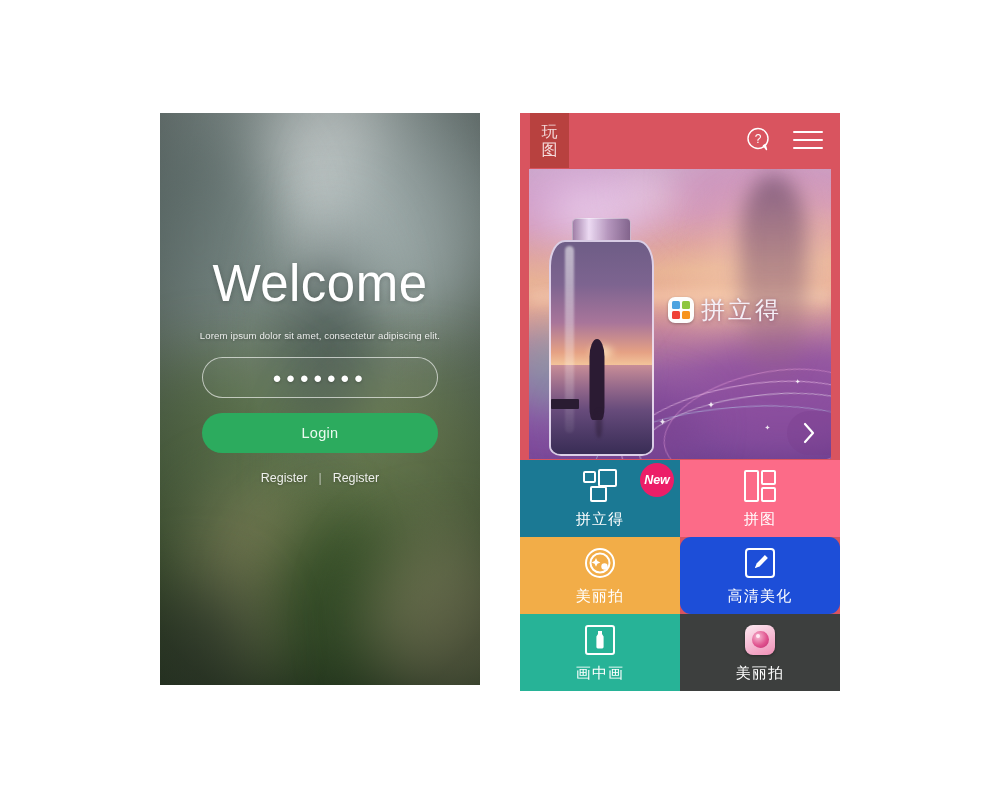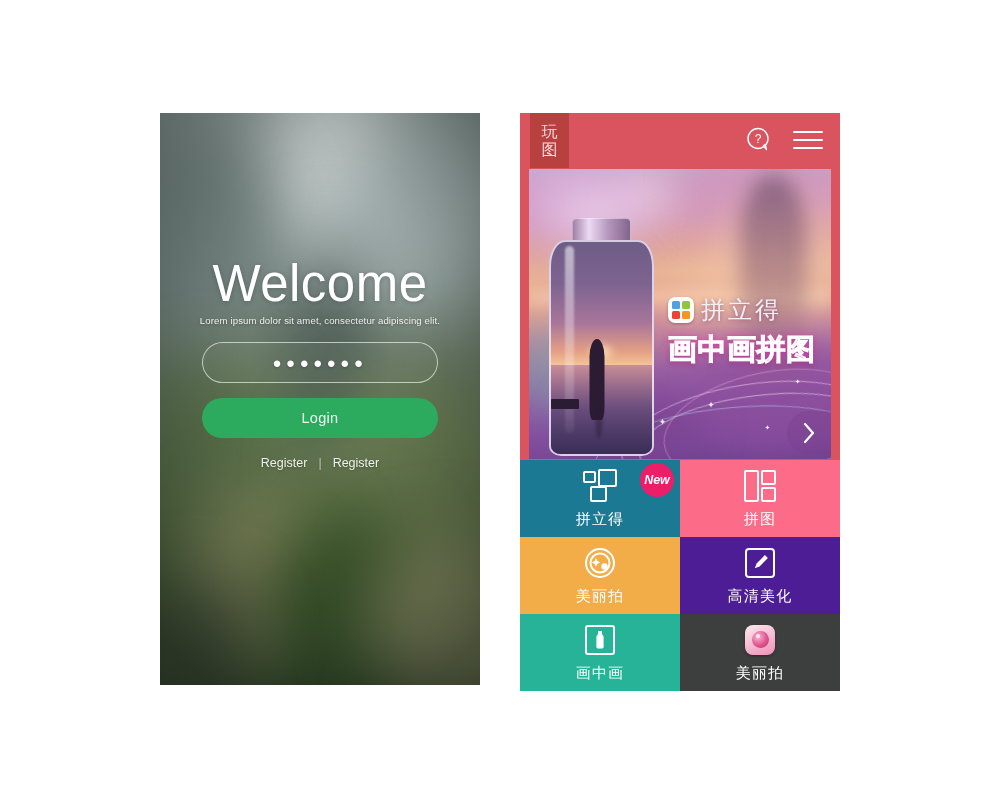--- a/index.html
+++ b/index.html
@@ -58,21 +58,21 @@
   .welcome-title{
     color:#ffffff;
     font-size:51px;
     font-weight:300;
     letter-spacing:.5px;
     line-height:1;
     text-shadow:0 1px 5px rgba(0,0,0,.22);
     margin:0;
   }
   .welcome-sub{
-    margin-top:3px;
+    margin-top:18px;
     color:rgba(255,255,255,.88);
     font-size:9.6px;
     line-height:17px;
     text-align:center;
     letter-spacing:.12px;
     text-shadow:0 1px 3px rgba(0,0,0,.3);
   }
   .field{
     margin-top:0;
     width:236px;height:41px;
@@ -428,21 +428,20 @@
       <div id="banner-text">
         <div class="ban-row1">
           <div id="banner-app-icon">
             <i style="background:#4da3e0;"></i>
             <i style="background:#8ec63f;"></i>
             <i style="background:#ef4136;"></i>
             <i style="background:#f7941e;"></i>
           </div>
           <div id="banner-title-cn">拼立得</div>
         </div>
-        <div id="banner-subtitle-cn" style="color: rgb(255, 63, 176);">画中画拼图</div>
       </div>
 
       <div id="banner-next">
         <svg width="16" height="24" viewBox="0 0 16 24">
           <path d="M4 3 L12 12 L4 21" fill="none" stroke="#ffffff" stroke-width="2.2" stroke-linecap="round" stroke-linejoin="round"></path>
         </svg>
       </div>
     </div>
 
     <div id="tile-grid">
@@ -475,21 +474,21 @@
           <svg width="34" height="34" viewBox="0 0 34 34">
             <circle class="ico-stroke" cx="17" cy="17" r="14"></circle>
             <circle class="ico-stroke" cx="17" cy="17" r="9.5" stroke-width="2.4"></circle>
             <path d="M13 12 l1.4 3 3 1.4 -3 1.4 -1.4 3 -1.4 -3 -3 -1.4 3 -1.4 z" fill="#ffffff"></path>
             <circle cx="21.5" cy="20.5" r="3.2" fill="#ffffff"></circle>
           </svg>
         </div>
         <div class="tile-label">美丽拍</div>
       </div>
 
-      <div class="tile" style="background: #4c1d95;">
+      <div class="tile" style="background: #1d4ed8; border-radius: 11px;">
         <div class="tile-icon">
           <svg width="32" height="32" viewBox="0 0 32 32">
             <rect class="ico-stroke" x="2" y="2" width="28" height="28" rx="3"></rect>
             <path d="M11 21 l1.6 -4.6 8.3 -8.3 3 3 -8.3 8.3 z" fill="#ffffff"></path>
             <path d="M11 21 l1.6 -.5 -1.1 -1.1 z" fill="#ffffff"></path>
           </svg>
         </div>
         <div class="tile-label">高清美化</div>
       </div>
 

